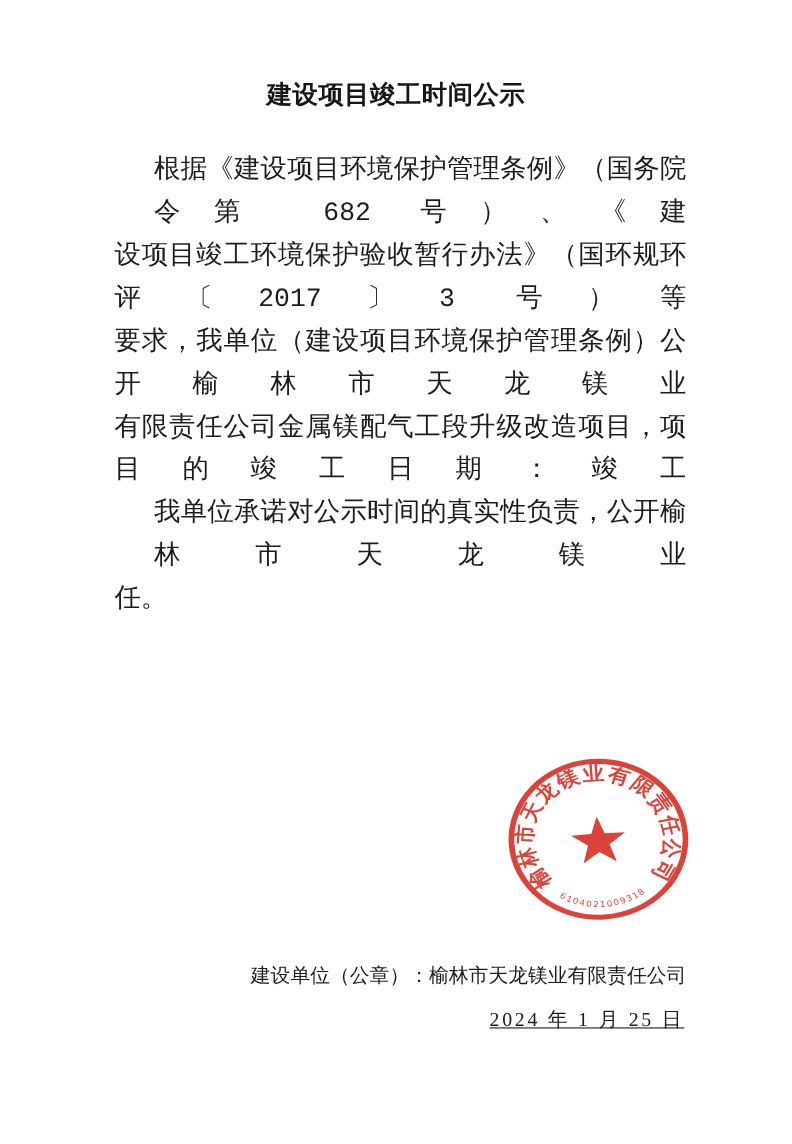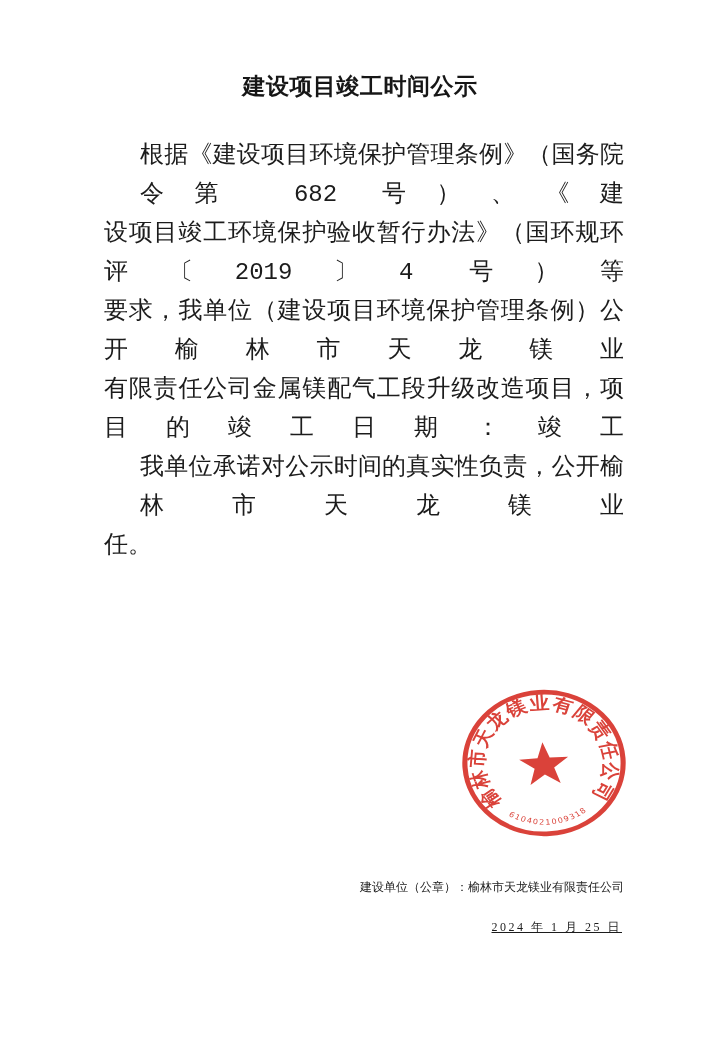--- a/index.html
+++ b/index.html
@@ -42,21 +42,21 @@
     text-align: justify;
     text-align-last: justify;
   }
   .line.indent {
     padding-left: 36px;
   }
   .signature {
     margin-top: 302px;
     padding-right: 96px;
     text-align: right;
-    font-size: 12px;
+    font-size: 18px;
     line-height: 40px;
   }
   .sig-date {
     letter-spacing: 2.5px;
     padding-right: 2px;
     text-decoration: underline;
   }
   .stamp {
     position: absolute;
     left: 458px;
@@ -80,21 +80,21 @@
 </style>
 </head>
 <body>
 
 <div class="page">
 
   <h1 class="title">建设项目竣工时间公示</h1>
 
   <div class="body-text">
     <div class="line indent justify">根据《建设项目环境保护管理条例》（国务院令第 682 号）、《建</div>
-    <div class="line justify">设项目竣工环境保护验收暂行办法》（国环规环评〔2019〕4 号）等</div>
+    <div class="line justify">设项目竣工环境保护验收暂行办法》（国环规环评〔2017〕3 号）等</div>
     <div class="line justify">要求，我单位（建设项目环境保护管理条例）公开榆林市天龙镁业</div>
     <div class="line justify">有限责任公司金属镁配气工段升级改造项目，项目的竣工日期：竣工</div>
     <div class="line indent justify">我单位承诺对公示时间的真实性负责，公开榆林市天龙镁业</div>
     <div class="line">任。</div>
   </div>
 
   <div class="signature">
     <div class="sig-line">建设单位（公章）：榆林市天龙镁业有限责任公司</div>
     <div class="sig-date">2024 年 1 月 25 日</div>
   </div>

